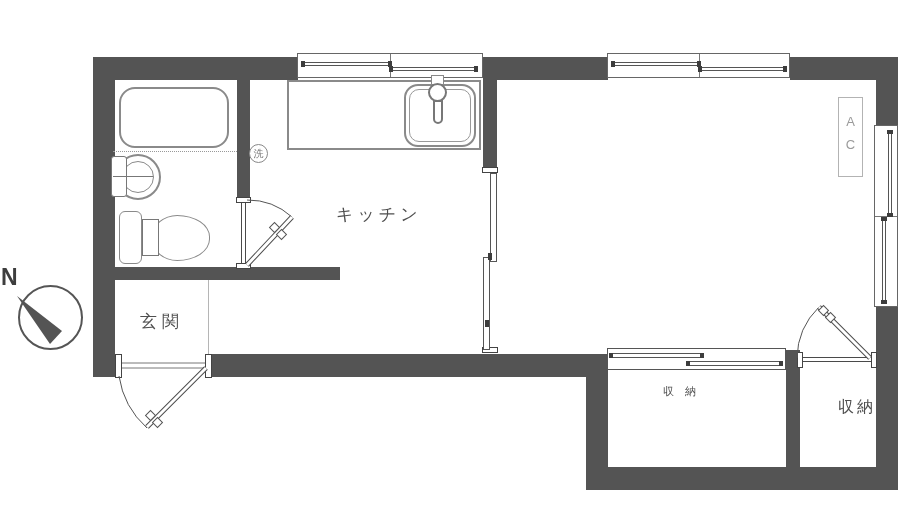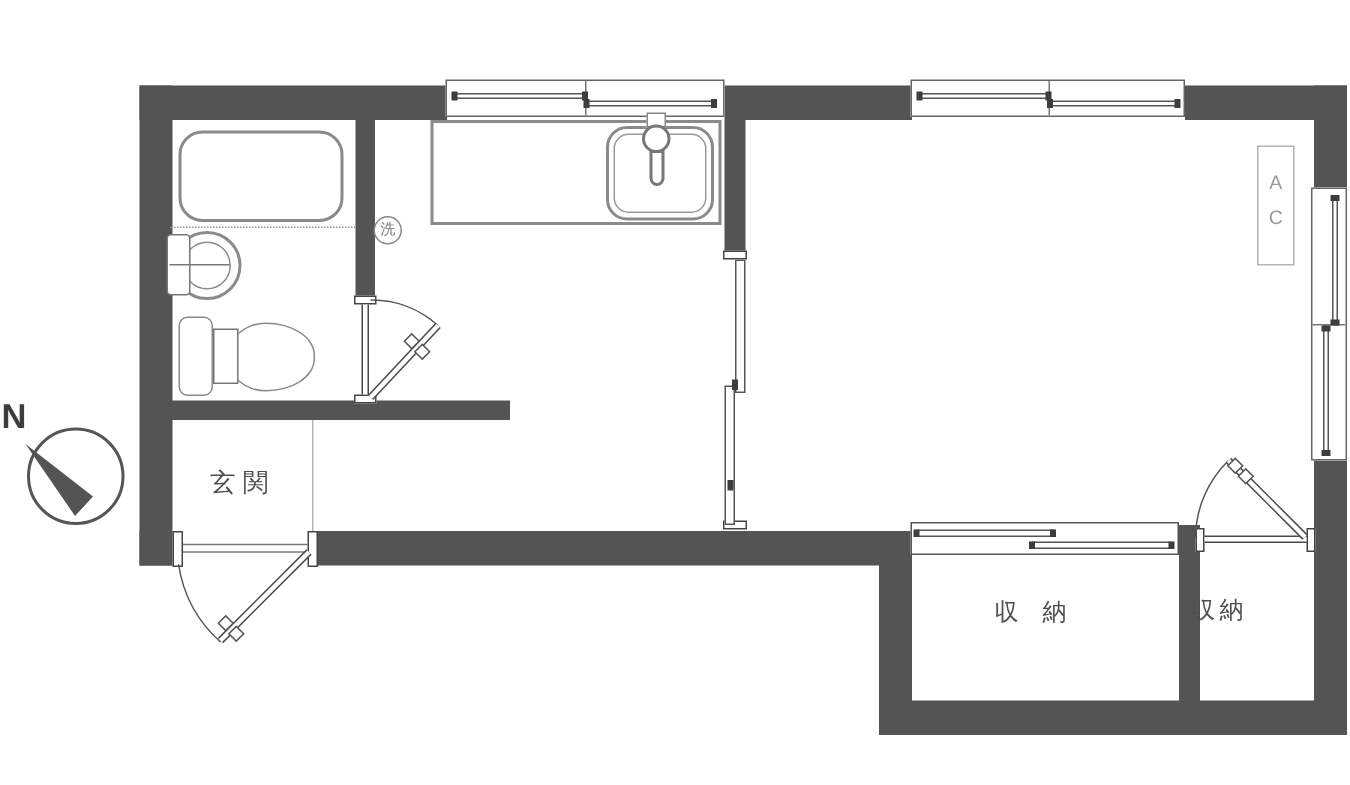--- a/index.html
+++ b/index.html
@@ -152,17 +152,18 @@
       <line class="leafI" x1="803" y1="359.5" x2="871" y2="359.5"></line>
       <path class="arc" d="M819 307 A73 73 0 0 0 797 358"></path>
       <line class="leafO" x1="870" y1="358" x2="819" y2="307"></line>
       <line class="leafI" x1="870" y1="358" x2="819" y2="307"></line>
       <rect class="dmd" x="820" y="307" width="7" height="7" transform="rotate(45 823.5 310.5)"></rect>
       <rect class="dmd" x="827" y="314" width="7" height="7" transform="rotate(45 830.5 317.5)"></rect>
     </g>
     <polygon class="needle" points="17,296 50,344 62,331"></polygon>
   </svg>
 
+  <div class="lbl" style="left:336px;top:203px;letter-spacing:4px">キッチン</div>
   <div class="lbl" style="left:140px;top:310px;letter-spacing:5px">玄関</div>
-  <div class="lbl" style="left:663px;top:398px;font-size:16px;letter-spacing:0">収　納</div>
-  <div class="lbl" style="left:794px;top:397px;font-size:16px;letter-spacing:3px">収納</div>
+  <div class="lbl" style="left:663px;top:384px;font-size:11px;letter-spacing:0">収　納</div>
+  <div class="lbl" style="left:838px;top:397px;font-size:16px;letter-spacing:3px">収納</div>
 
 </div>
 
 </body></html>

